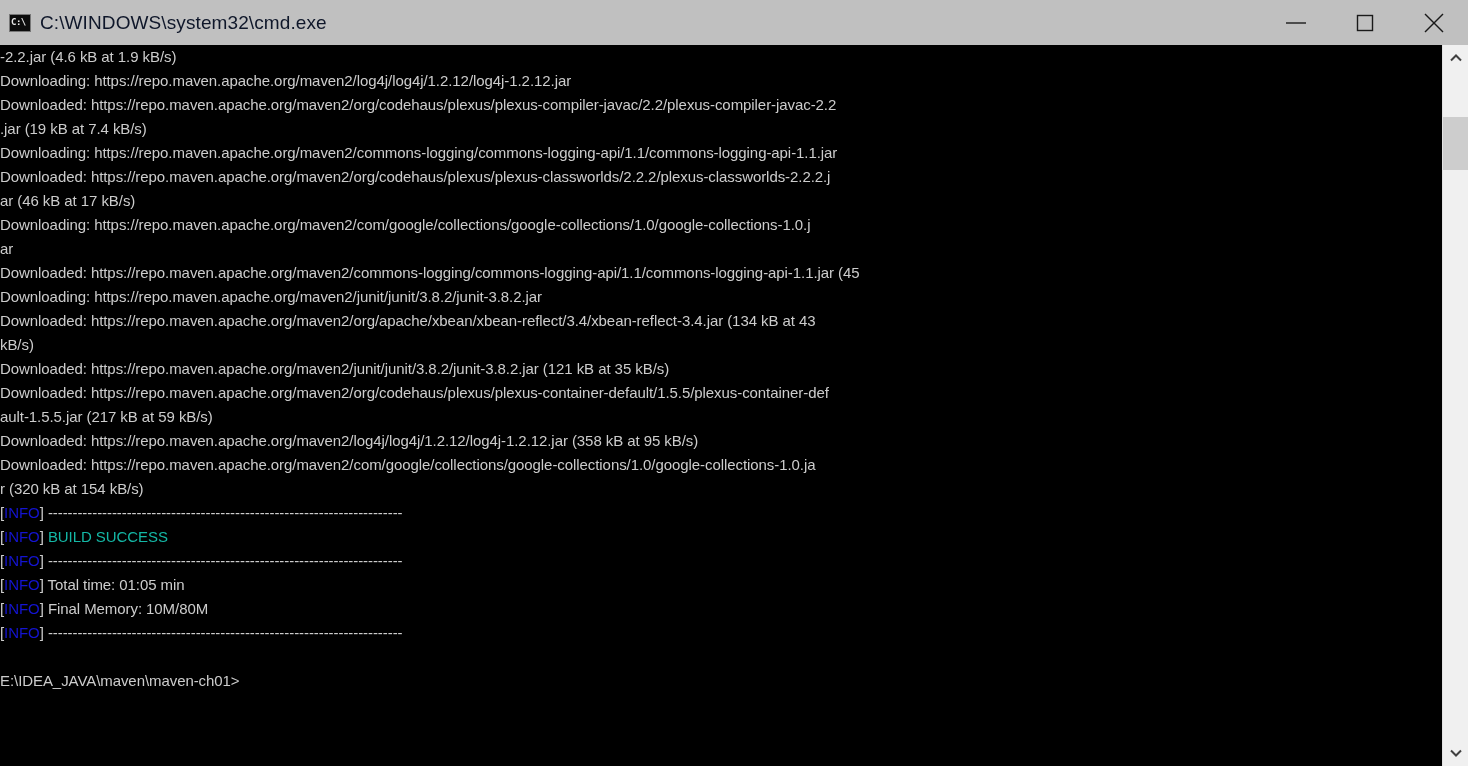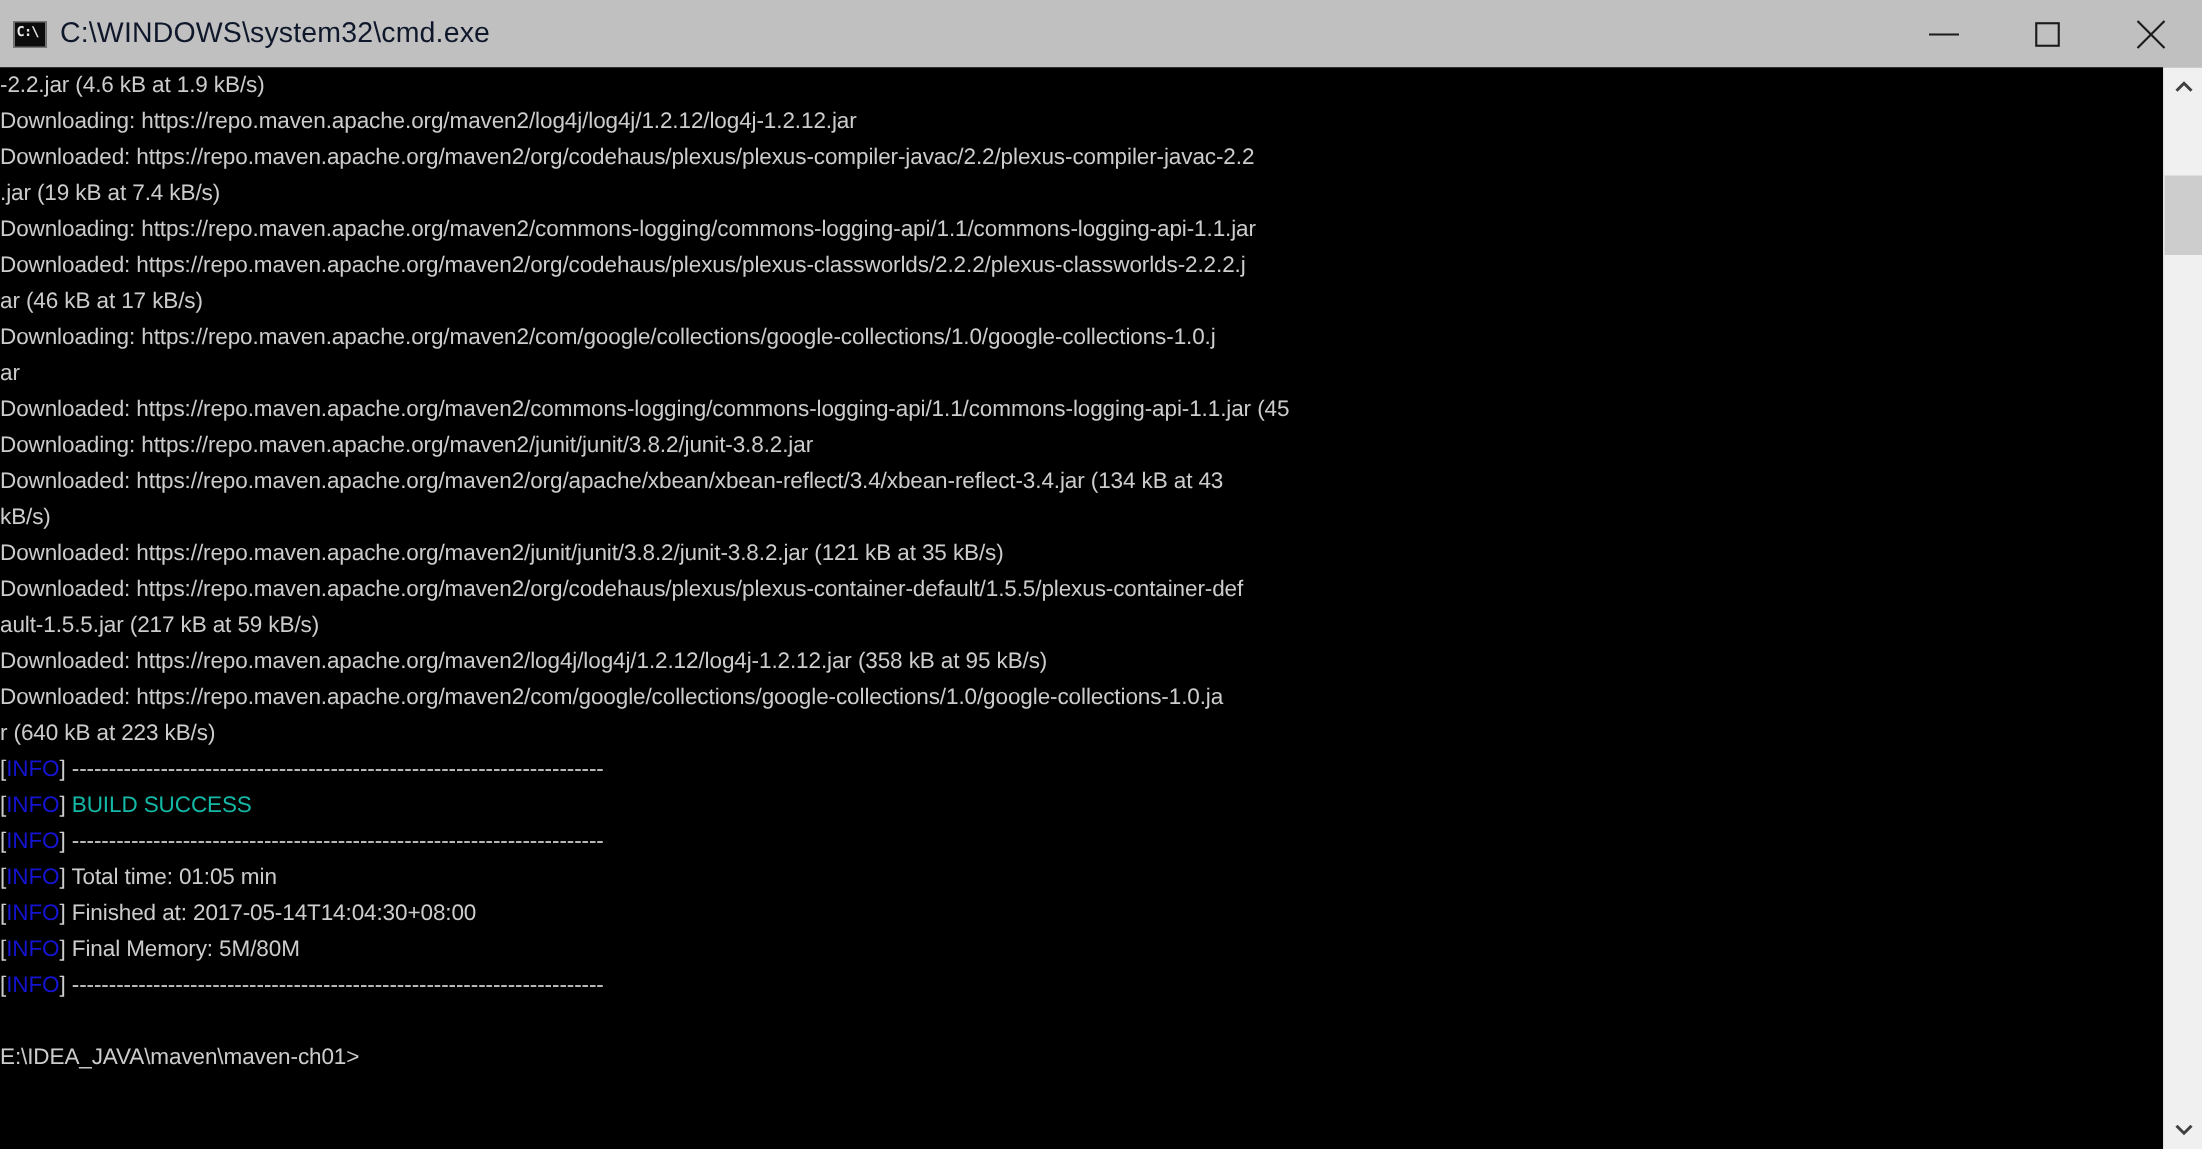--- a/index.html
+++ b/index.html
@@ -199,27 +199,26 @@
         <div class="cline"><span class="c-white">ar</span></div>
         <div class="cline"><span class="c-white">Downloaded: https://repo.maven.apache.org/maven2/commons-logging/commons-logging-api/1.1/commons-logging-api-1.1.jar (45</span></div>
         <div class="cline"><span class="c-white">Downloading: https://repo.maven.apache.org/maven2/junit/junit/3.8.2/junit-3.8.2.jar</span></div>
         <div class="cline"><span class="c-white">Downloaded: https://repo.maven.apache.org/maven2/org/apache/xbean/xbean-reflect/3.4/xbean-reflect-3.4.jar (134 kB at 43</span></div>
         <div class="cline"><span class="c-white">kB/s)</span></div>
         <div class="cline"><span class="c-white">Downloaded: https://repo.maven.apache.org/maven2/junit/junit/3.8.2/junit-3.8.2.jar (121 kB at 35 kB/s)</span></div>
         <div class="cline"><span class="c-white">Downloaded: https://repo.maven.apache.org/maven2/org/codehaus/plexus/plexus-container-default/1.5.5/plexus-container-def</span></div>
         <div class="cline"><span class="c-white">ault-1.5.5.jar (217 kB at 59 kB/s)</span></div>
         <div class="cline"><span class="c-white">Downloaded: https://repo.maven.apache.org/maven2/log4j/log4j/1.2.12/log4j-1.2.12.jar (358 kB at 95 kB/s)</span></div>
         <div class="cline"><span class="c-white">Downloaded: https://repo.maven.apache.org/maven2/com/google/collections/google-collections/1.0/google-collections-1.0.ja</span></div>
-        <div class="cline"><span class="c-white">r (640 kB at 223 kB/s)</span></div>
+        <div class="cline"><span class="c-white">r (320 kB at 154 kB/s)</span></div>
         <div class="cline"><span class="c-bracket">[</span><span class="c-blue">INFO</span><span class="c-bracket">] </span><span class="c-white">------------------------------------------------------------------------</span></div>
         <div class="cline"><span class="c-bracket">[</span><span class="c-blue">INFO</span><span class="c-bracket">] </span><span class="c-green">BUILD SUCCESS</span></div>
         <div class="cline"><span class="c-bracket">[</span><span class="c-blue">INFO</span><span class="c-bracket">] </span><span class="c-white">------------------------------------------------------------------------</span></div>
         <div class="cline"><span class="c-bracket">[</span><span class="c-blue">INFO</span><span class="c-bracket">] </span><span class="c-white">Total time: 01:05 min</span></div>
-        <div class="cline"><span class="c-bracket">[</span><span class="c-blue">INFO</span><span class="c-bracket">] </span><span class="c-white">Finished at: 2017-05-14T14:04:30+08:00</span></div>
-        <div class="cline"><span class="c-bracket">[</span><span class="c-blue">INFO</span><span class="c-bracket">] </span><span class="c-white">Final Memory: 5M/80M</span></div>
+        <div class="cline"><span class="c-bracket">[</span><span class="c-blue">INFO</span><span class="c-bracket">] </span><span class="c-white">Final Memory: 10M/80M</span></div>
         <div class="cline"><span class="c-bracket">[</span><span class="c-blue">INFO</span><span class="c-bracket">] </span><span class="c-white">------------------------------------------------------------------------</span></div>
         <div class="cline">&nbsp;</div>
         <div class="cline"><span class="c-white">E:\IDEA_JAVA\maven\maven-ch01&gt;</span></div>
       </div>
   </div>
 
   <div id="scrollbar">
     <div class="sb-arrow" id="sb-up">
       <svg width="14" height="10" viewBox="0 0 14 10">
         <polyline points="2,7.5 7,2.5 12,7.5" fill="none" stroke="#404040" stroke-width="2"></polyline>

